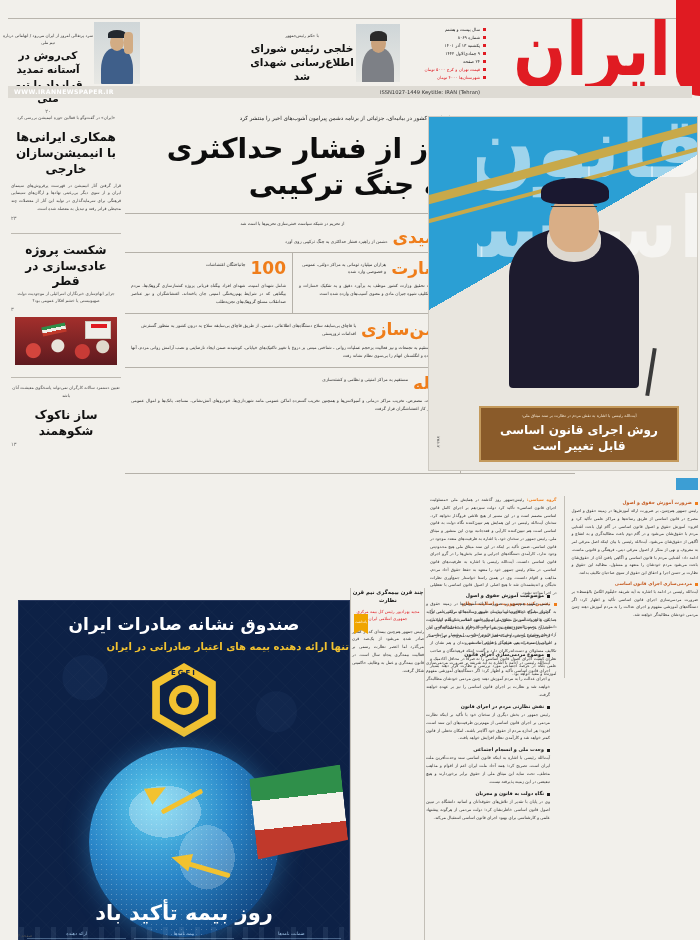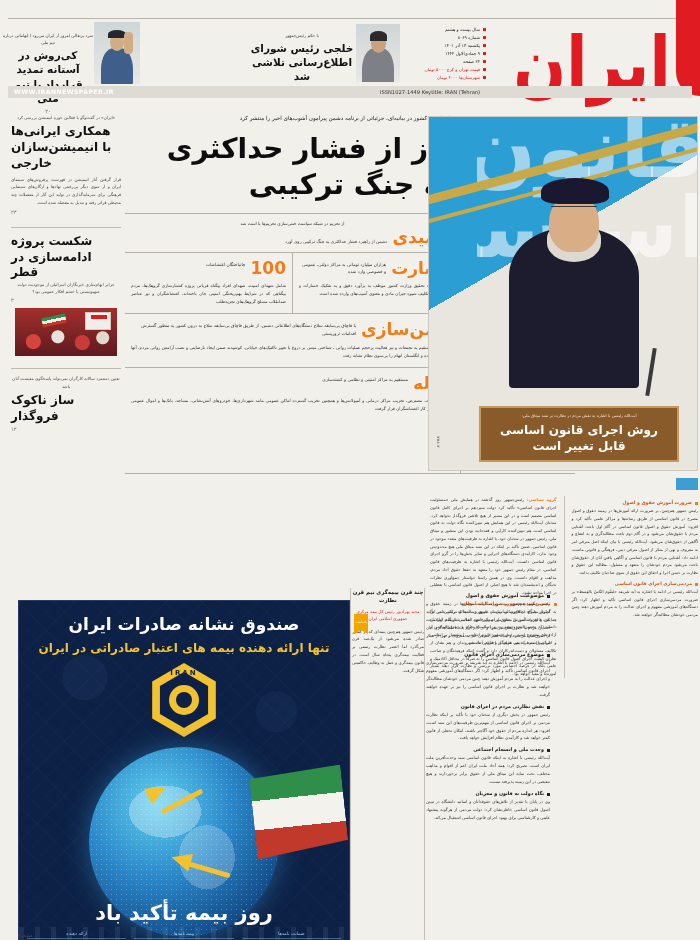--- a/index.html
+++ b/index.html
@@ -20,21 +20,21 @@
   
   .masthead {
     position:absolute; left:0; top:0; width:700px; height:100px;
     background:#f2f0eb;
   }
   .masthead-rule-top {
     position:absolute; left:8px; top:18px; width:684px; height:1px;
     background:#b9b5ad;
   }
   .logo-wrap {
-    position:absolute; right:8px; top:20px; width:200px; height:92px;
+    position:absolute; right:8px; top:6px; width:200px; height:92px;
   }
   .logo-text {
     font-family:"DejaVu Sans","Liberation Sans",sans-serif;
     font-size:62px; font-weight:bold; color:#e01b22;
     line-height:88px; text-align:center; letter-spacing:-2px;
     transform:scaleY(1.18);
   }
   .issue-info {
     position:absolute; right:214px; top:26px; width:80px;
     font-size:4.3px; line-height:1.85; color:#1a1a1a; text-align:right;
@@ -83,21 +83,21 @@
 
   
   .body-area { position:absolute; left:0; top:100px; width:700px; height:840px; }
 
   
   .left-col {
     position:absolute; right:575px; top:14px; width:118px;
   }
   .lc-item { padding:0 4px 6px 4px; }
   .lc-kicker { font-size:4.2px; color:#444; line-height:1.7; text-align:center; }
-  .lc-title { font-size:12px; font-weight:bold; color:#111; line-height:1.32; text-align:left; margin-top:3px;}
+  .lc-title { font-size:12px; font-weight:bold; color:#111; line-height:1.32; text-align:center; margin-top:9px;}
   .lc-body { font-size:4.2px; color:#3a3a3a; line-height:1.85; text-align:justify; margin-top:4px;}
   .lc-page { font-size:5px; color:#666; text-align:left; margin-top:2px;}
   .lc-sep { height:1px; background:#bdb9b1; margin:6px 4px; }
   .lc-photo {
     height:48px; margin:5px 4px 0 4px; overflow:hidden; position:relative;
     background:#8a2630;
   }
   .crowd { position:absolute; inset:0; background:
       radial-gradient(circle at 18% 70%, #d4453d 7px, transparent 8px),
       radial-gradient(circle at 42% 60%, #e8e3da 6px, transparent 7px),
@@ -238,21 +238,21 @@
       radial-gradient(circle at 20% 18%, rgba(110,160,220,.22) 0 22px, transparent 23px),
       radial-gradient(circle at 78% 26%, rgba(110,160,220,.18) 0 20px, transparent 21px);
   }
   .ad-title {
     position:absolute; top:13px; right:0; left:0;
     font-size:17px; font-weight:bold; color:#ffffff; text-align:center;
     letter-spacing:-.4px;
   }
   .ad-tag {
     position:absolute; top:40px; right:0; left:0;
-    font-size:12px; font-weight:bold; color:#f2c230; text-align:center;
+    font-size:10px; font-weight:bold; color:#f2c230; 
   }
   .ad-logo {
     position:absolute; top:62px; left:50%; transform:translateX(-50%);
     width:74px; height:74px;
   }
   .hexring {
     position:absolute; inset:0;
     background:#f2c230;
     clip-path:polygon(50% 0%,93% 25%,93% 75%,50% 100%,7% 75%,7% 25%);
   }
@@ -398,21 +398,21 @@
     </ul>
 
     <div class="hdr-photo" style="right:300px; top:24px; width:44px; height:58px;">
       <div class="ph-sky"></div>
       <div class="ph-body" style="left:6px; top:24px; width:32px; height:38px; background:#7d8086;"></div>
       <div class="ph-head" style="left:15px; top:10px; width:15px; height:19px; background:#caa27c;"></div>
       <div class="ph-head" style="left:14px; top:7px; width:17px; height:10px; background:#2b2b2b; border-radius:50% 50% 0 0;"></div>
     </div>
     <div class="hdr-story" style="right:346px; top:32px; width:104px;">
       <div class="hdr-kicker">با حکم رئیس‌جمهور</div>
-      <div class="hdr-title">خلجی رئیس شورای اطلاع‌رسانی تلاشی شد</div>
+      <div class="hdr-title">خلجی رئیس شورای اطلاع‌رسانی شهدای شد</div>
       <div class="hdr-page">۲</div>
     </div>
 
     <div class="hdr-photo" style="right:560px; top:22px; width:46px; height:62px;">
       <div class="ph-sky"></div>
       <div class="ph-body" style="left:7px; top:26px; width:32px; height:38px; background:#3f5f8a;"></div>
       <div class="ph-head" style="left:16px; top:12px; width:14px; height:17px; background:#d2ac84;"></div>
       <div class="ph-head" style="left:14px; top:8px; width:18px; height:8px; background:#23282e; border-radius:50% 50% 0 0;"></div>
       <div class="ph-body" style="left:30px; top:10px; width:9px; height:22px; background:#d2ac84; border-radius:4px;"></div>
     </div>
@@ -437,35 +437,35 @@
       <div class="lc-item">
         <div class="lc-kicker">«ایران» در گفت‌وگو با فعالین حوزه انیمیشن بررسی کرد</div>
         <div class="lc-title">همکاری ایرانی‌ها با انیمیشن‌سازان خارجی</div>
         <div class="lc-body">قرار گرفتن آثار انیمیشن در فهرست پرفروش‌های سینمای ایران و از سوی دیگر بی‌رغبتی نهادها و ارگان‌های سینمایی فرهنگی برای سرمایه‌گذاری در تولید این آثار از معضلات چند محیطی فراتر رفته و تبدیل به معضله شده است.</div>
         <div class="lc-page">۲۳</div>
       </div>
 
       <div class="lc-sep"></div>
 
       <div class="lc-item">
-        <div class="lc-title">شکست پروژه ادامه‌سازی در قطر</div>
+        <div class="lc-title">شکست پروژه عادی‌سازی در قطر</div>
         <div class="lc-kicker">جزایر ابهام‌سازی خبرنگاران اسرائیلی از موجودیت دولت صهیونیستی یا خشم افکار عمومی بود؟</div>
         <div class="lc-page">۳</div>
         <div class="lc-photo">
           <div class="crowd"></div>
           <div class="crowd-flag"></div>
           <div class="mini-paper"></div>
         </div>
       </div>
 
       <div class="lc-sep"></div>
 
       <div class="lc-item">
         <div class="lc-kicker">تعیین دستمزد سالانه کارگران نمی‌تواند پاسخگوی معیشت آنان باشد</div>
-        <div class="lc-title">ساز ناکوک فروگذار</div>
+        <div class="lc-title">ساز ناکوک شکوهمند</div>
         <div class="lc-page">۱۳</div>
       </div>
     </div>
 
     <div class="center-col">
       <div class="lead-kicker">شورای امنیت کشور در بیانیه‌ای، جزئیاتی از برنامه دشمن پیرامون آشوب‌های اخیر را منتشر کرد</div>
       <div class="lead-title">تغییر فاز از فشار حداکثری</div>
       <div class="lead-title" style="margin-top:0;">به جنگ ترکیبی</div>
 
       <div class="grid-rule"></div>
@@ -604,21 +604,21 @@
     </div>
 
     <div class="ad">
       <div class="ad-pattern"></div>
       <div class="ad-title">صندوق نشانه صادرات ایران</div>
       <div class="ad-tag">تنها ارائه دهنده بیمه های اعتبار صادراتی در ایران</div>
 
       <div class="ad-logo">
         <div class="hexring"></div>
         <div class="hexcore"></div>
-        <div class="egfi-letters">IRAN</div>
+        <div class="egfi-letters">EGFI</div>
       </div>
 
       <div class="globe">
         <div class="globe-dots"></div>
         <div class="globe-land"></div>
         <div class="arrow arrow-a"></div>
         <div class="arrow-tail" style="left:70px; top:52px; width:46px; transform:rotate(-28deg);"></div>
         <div class="arrow arrow-b"></div>
         <div class="arrow-tail" style="left:96px; top:120px; width:46px; transform:rotate(16deg);"></div>
       </div>

